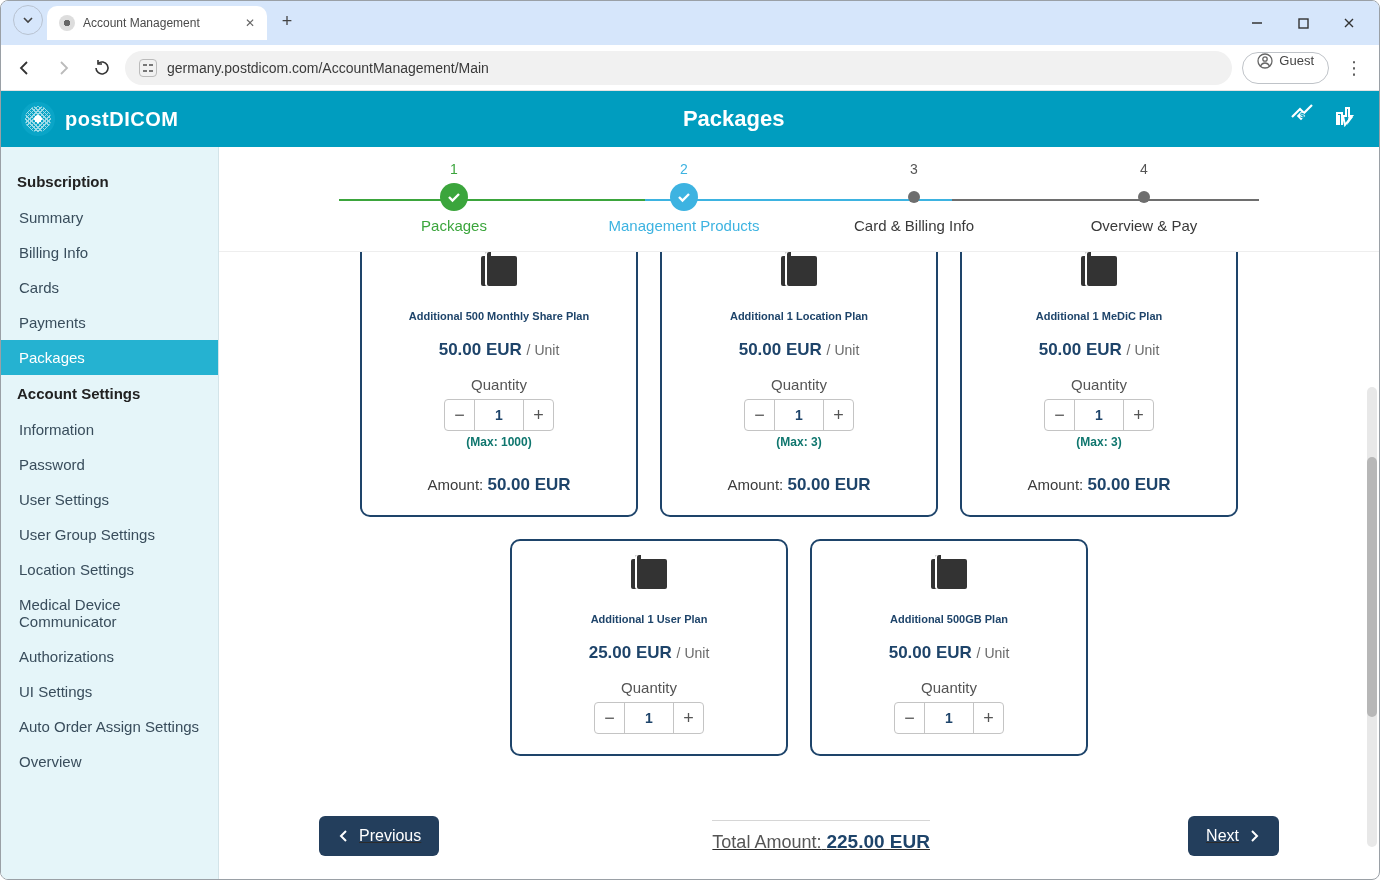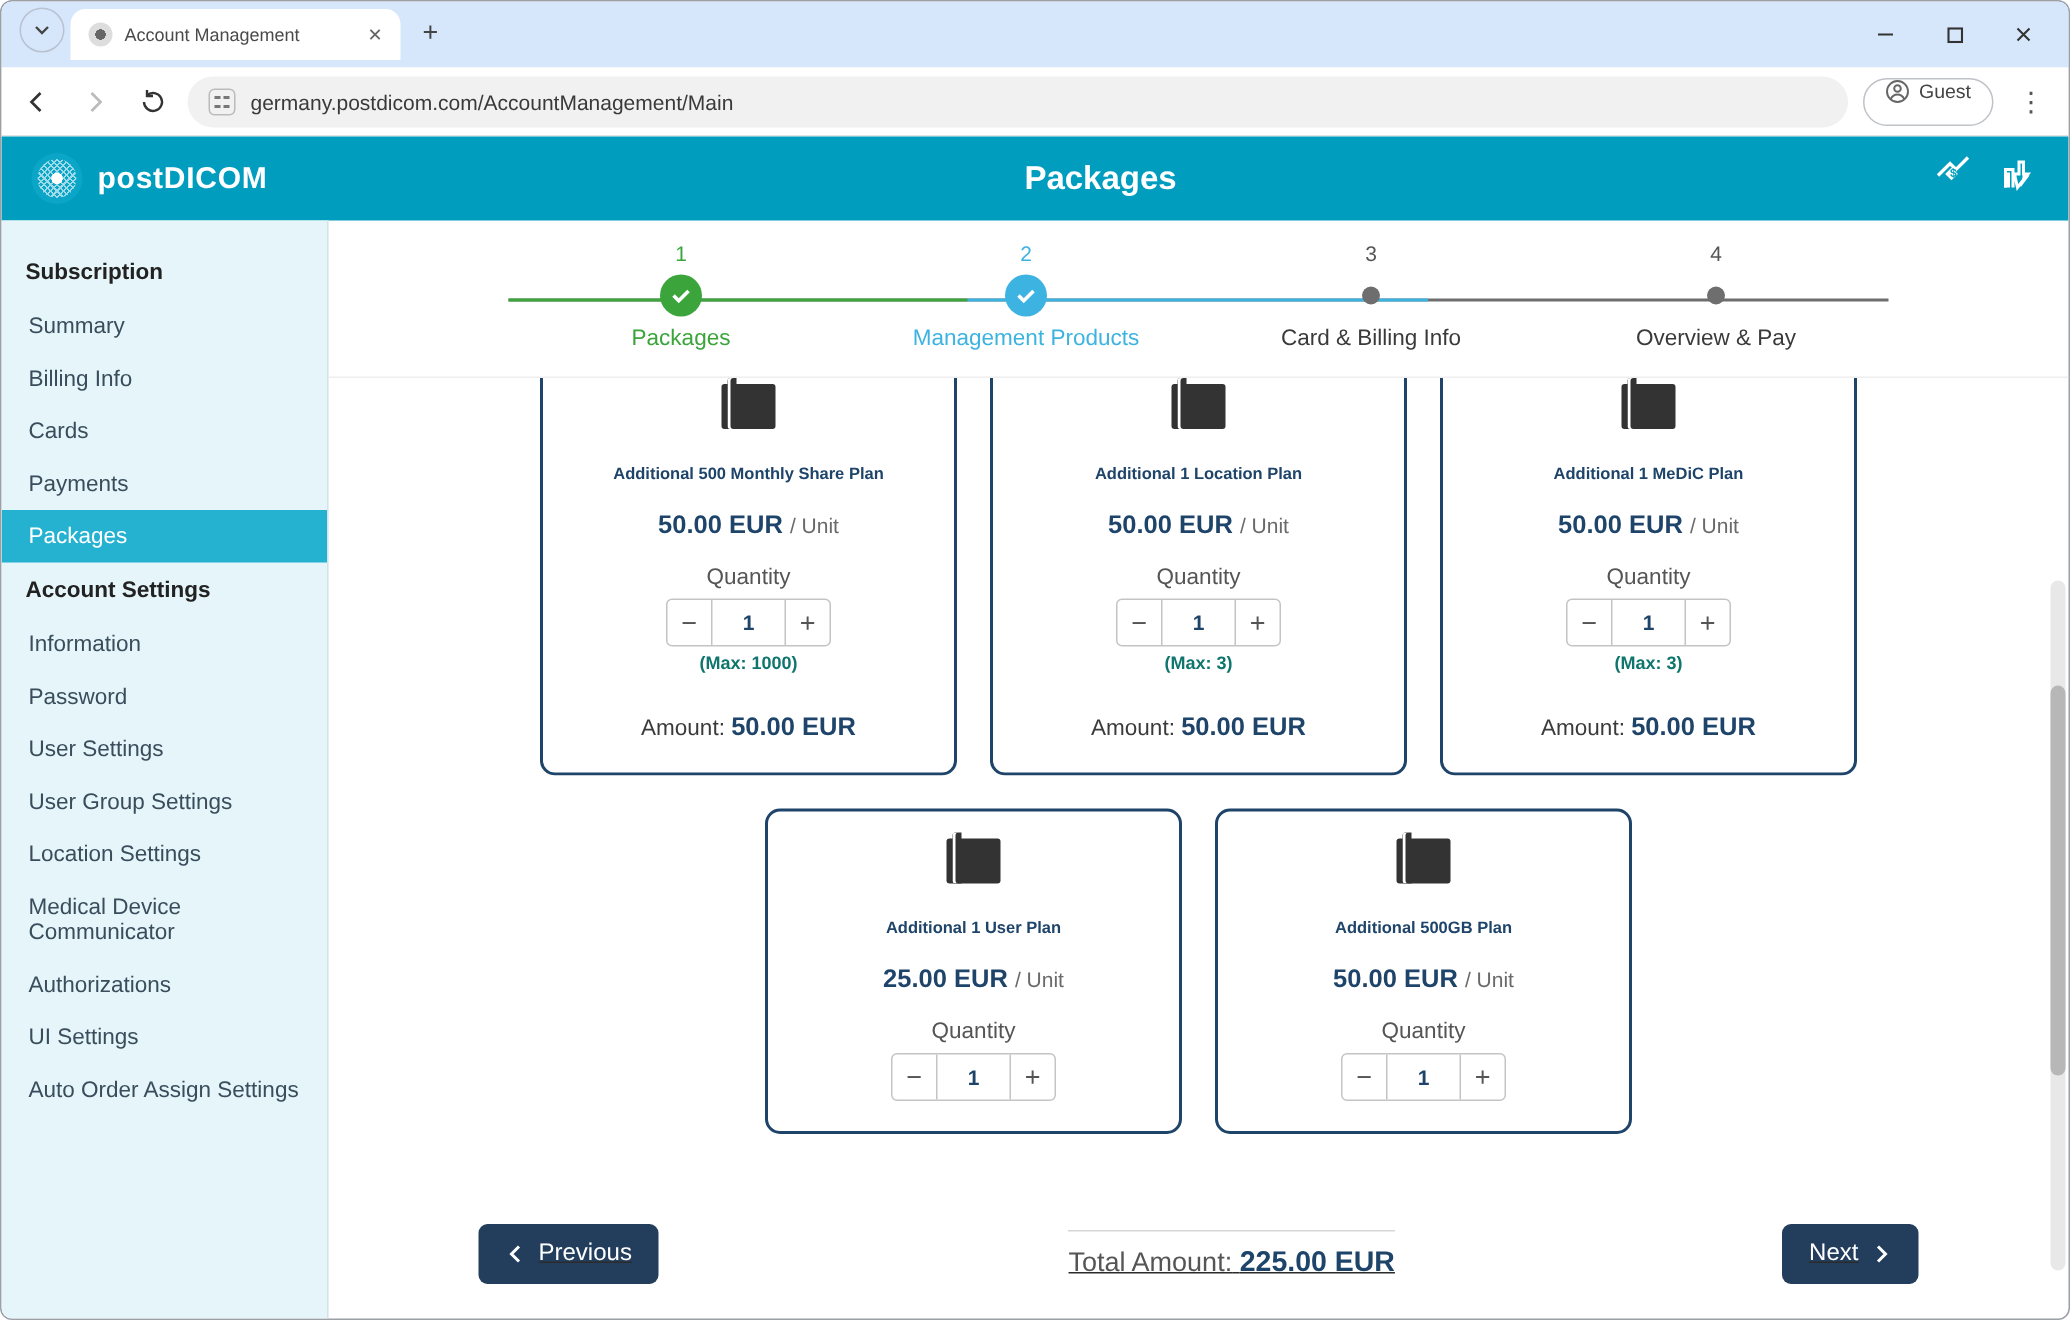--- a/index.html
+++ b/index.html
@@ -208,20 +208,21 @@
         <div class="side-group-title">Account Settings</div>
         <div class="side-item">Information</div>
         <div class="side-item">Password</div>
         <div class="side-item">User Settings</div>
         <div class="side-item">User Group Settings</div>
         <div class="side-item">Location Settings</div>
         <div class="side-item">Medical Device Communicator</div>
         <div class="side-item">Authorizations</div>
         <div class="side-item">UI Settings</div>
         <div class="side-item">Auto Order Assign Settings</div>
+        <div class="side-item">Overview</div>
       </div>
 
     <div class="content">
 
       <div class="stepper">
         <div class="stepper-inner">
           <div class="step-line">
             <div class="seg green"></div>
             <div class="seg blue"></div>
           </div>

